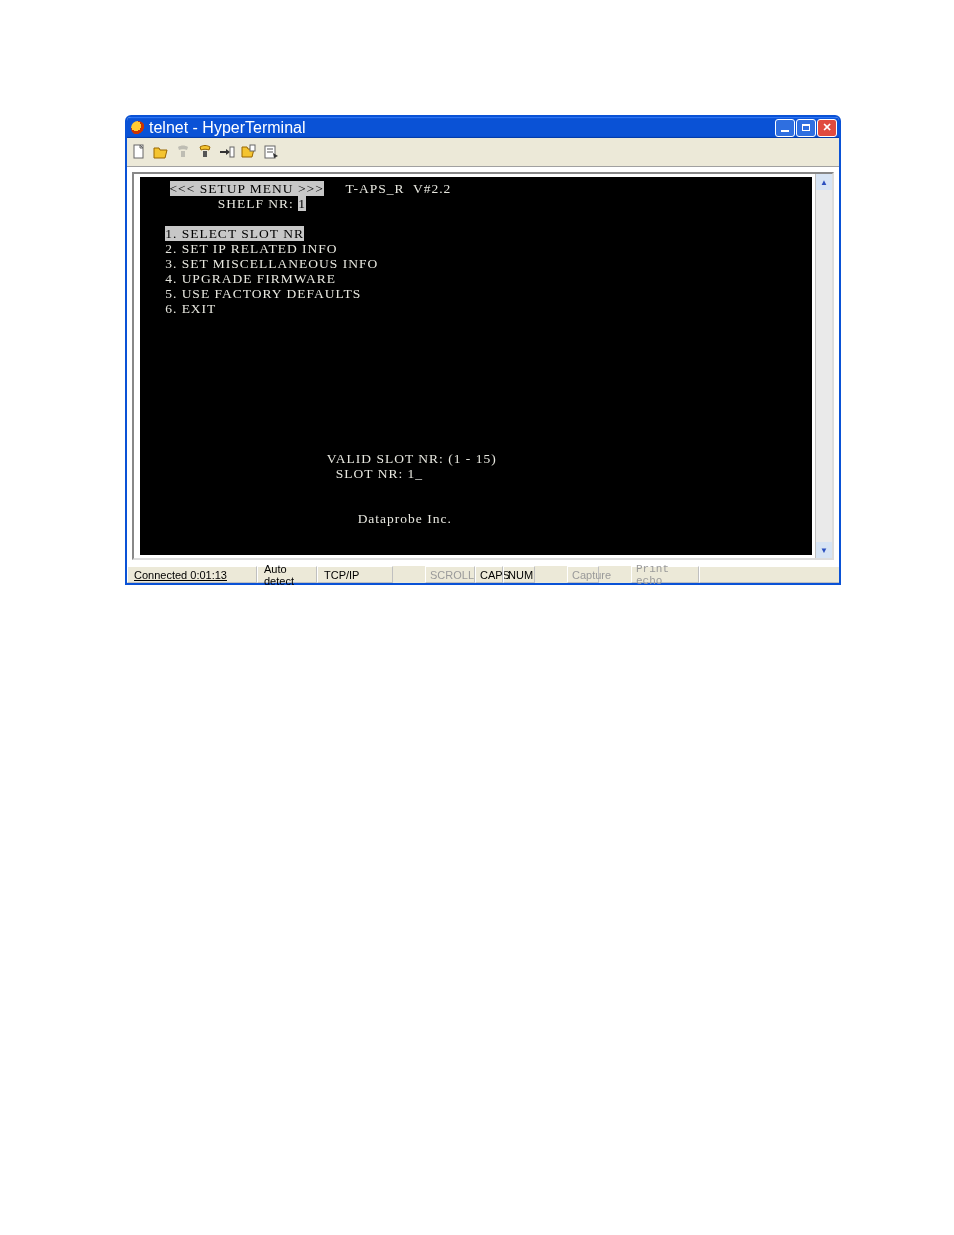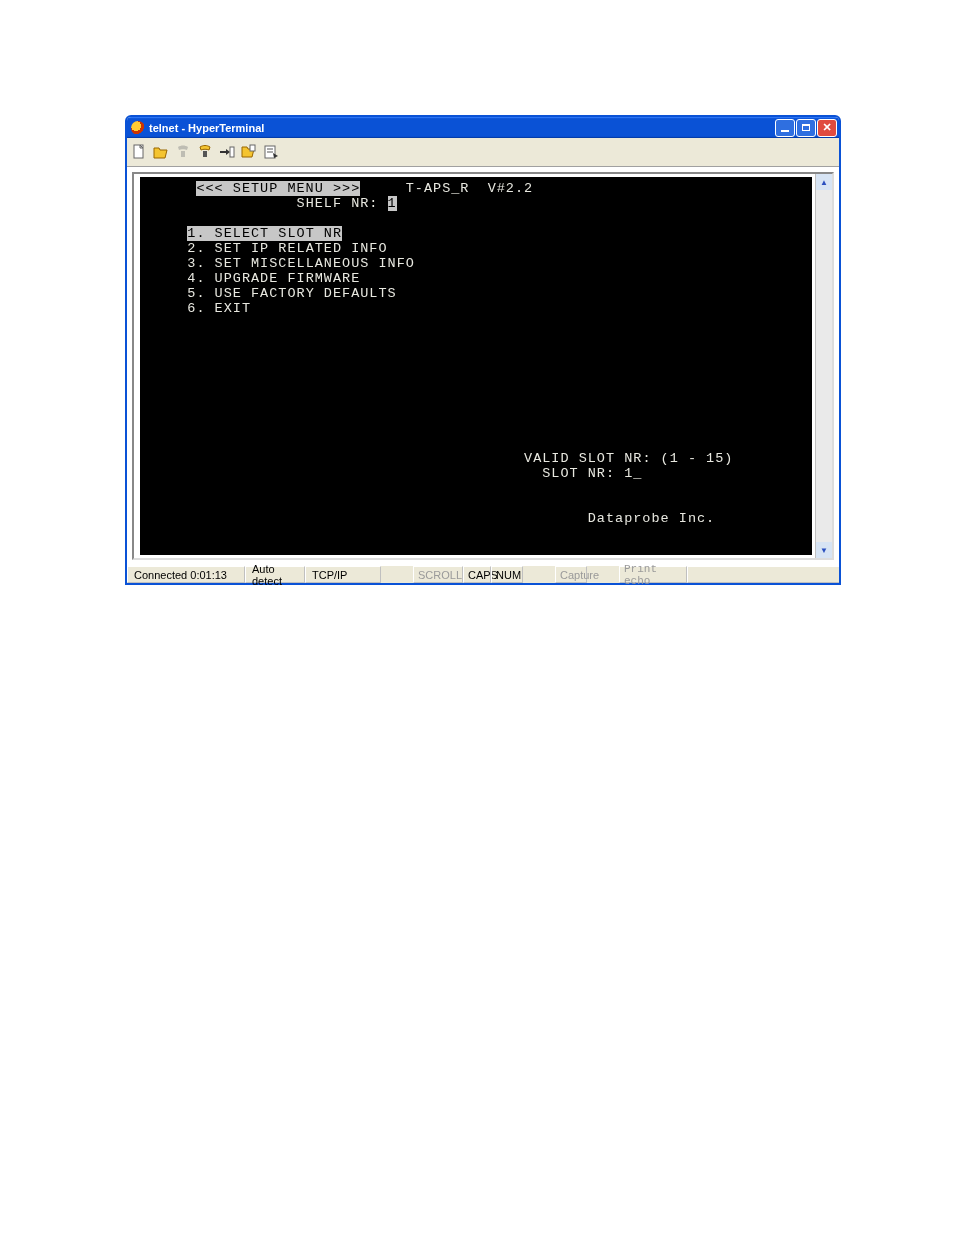--- a/index.html
+++ b/index.html
@@ -29,21 +29,21 @@
     justify-content: space-between;
     padding: 0 2px 0 4px;
     border-radius: 4px 4px 0 0;
   }
   .title-left { display:flex; align-items:center; gap:4px; }
   .app-icon {
     width: 14px; height:14px;
     background: radial-gradient(circle at 5px 5px,#ffcc33 0 5px,#cc3300 5px 8px, transparent 8px);
     border-radius:50%;
   }
-  .title-text { color:#fff; font-weight:bold; font-size:11px; }
+  .title-text { color:#fff; font-weight:normal; font-size:16px; }
   .win-controls { display:flex; gap:1px; }
   .win-btn {
     width:18px; height:16px;
     border:1px solid #fff;
     border-radius:3px;
     display:flex; align-items:center; justify-content:center;
     font-family:Arial;
     font-size:11px;
     font-weight:bold;
     color:#fff;
@@ -98,24 +98,24 @@
     background:#eaeaea;
     display:flex; flex-direction:column; justify-content:space-between;
     border-left:1px solid #c0c0c0;
   }
   .vscroll .arrow { height:16px; background:#d7e4f4; display:flex; align-items:center; justify-content:center; font-size:8px; color:#2a4fbf;}
   .terminal {
     position:absolute;
     top:3px; left:6px; right:20px; bottom:3px;
     background:#000;
     color:#e8e8e0;
-    font-family:Liberation Mono, monospace;
+    font-family:Liberation Serif, serif;
     font-size:13.5px;
     letter-spacing:1px;
-    padding:4px 20px;
+    padding:4px 12px;
     white-space:pre;
     line-height:15px;
     overflow:hidden;
   }
   .inv { background:#c7c7c7; color:#000; }
   .cursor::after { content:"_"; }
 
   .statusbar {
     height:17px;
     background:#ece9d8;
@@ -234,21 +234,21 @@
 <span>                                               </span><span>Dataprobe Inc.</span>
 </div>
         <div class="vscroll">
           <div class="arrow">▲</div>
           <div class="arrow">▼</div>
         </div>
       </div>
     </div>
 
     <div class="statusbar">
-      <div class="status-cell" style="width:118px;">Connected 0:01:13</div>
+      <div class="status-cell" style="width:130px;text-decoration:underline;">Connected 0:01:13</div>
       <div class="status-cell" style="width:60px;">Auto detect</div>
       <div class="status-cell" style="width:76px;">TCP/IP</div>
       <div class="status-cell dim small" style="width:50px;">SCROLL</div>
       <div class="status-cell small" style="width:28px;">CAPS</div>
       <div class="status-cell small" style="width:32px;">NUM</div>
       <div class="status-cell dim small" style="width:32px;">Capture</div>
       <div class="status-cell dim small" style="width:68px;font-family:Liberation Mono, monospace;">Print echo</div>
       <div class="status-cell" style="flex:1; border-right:none;"></div>
     </div>
 

